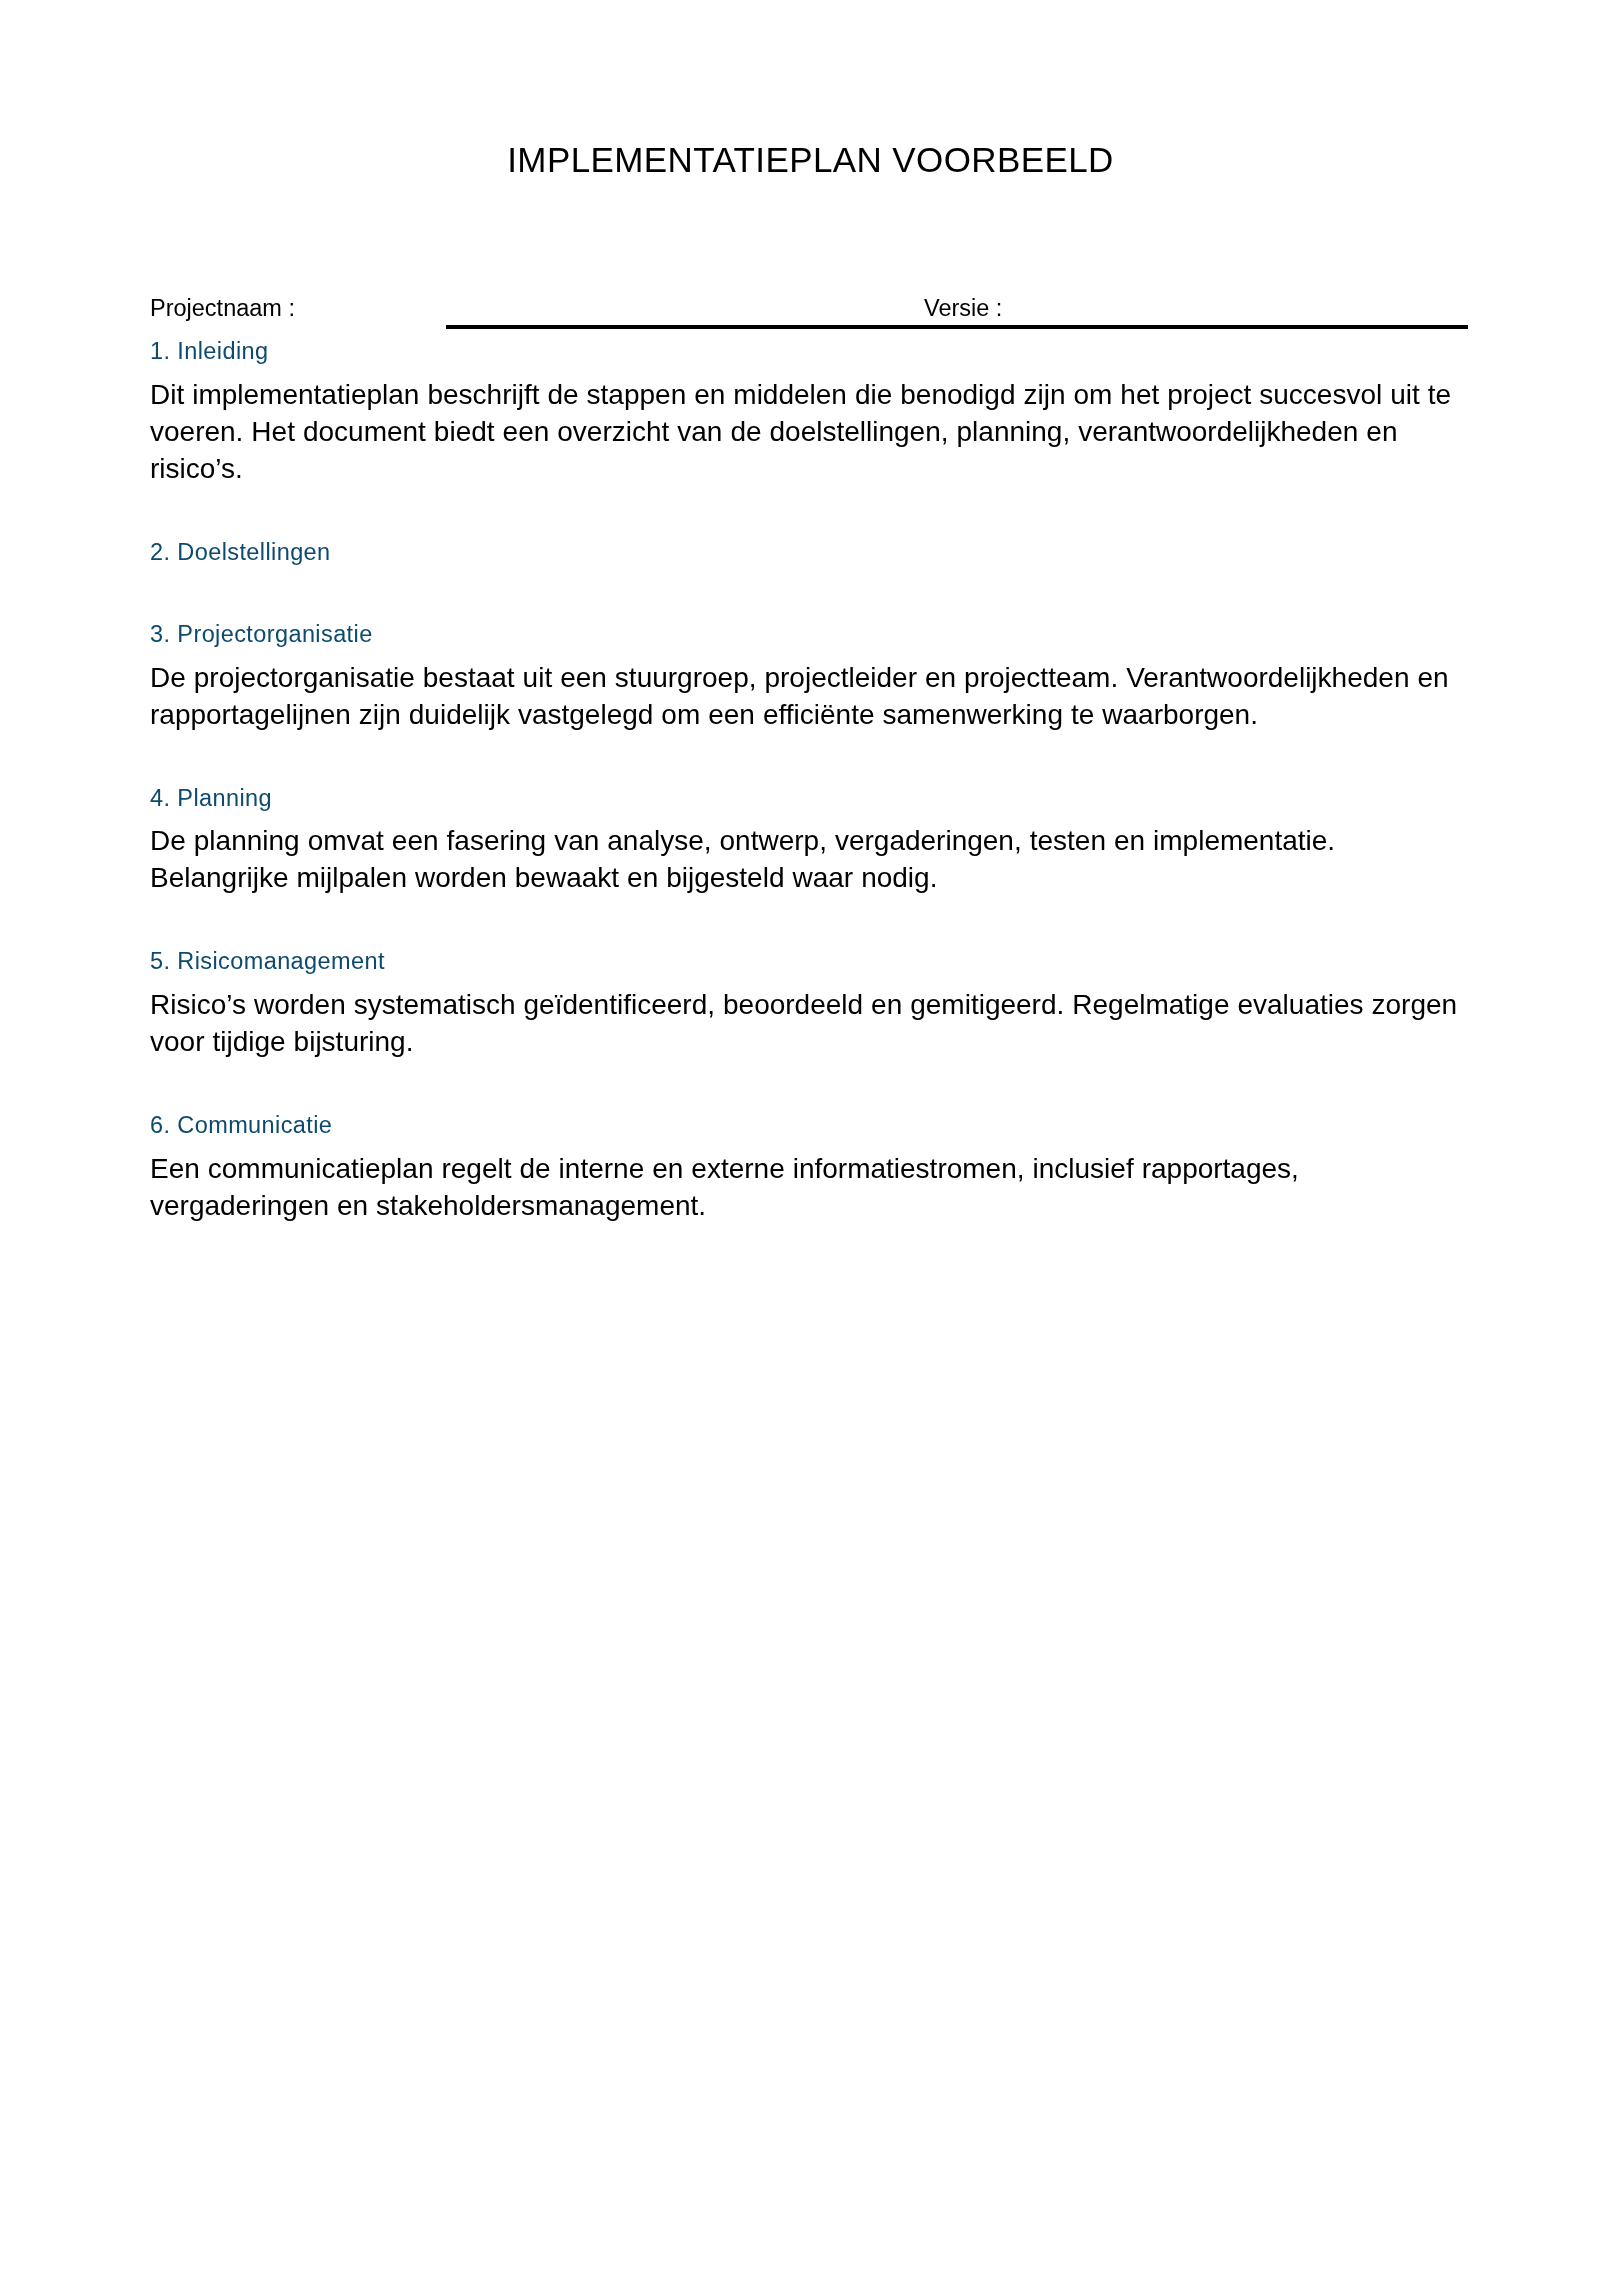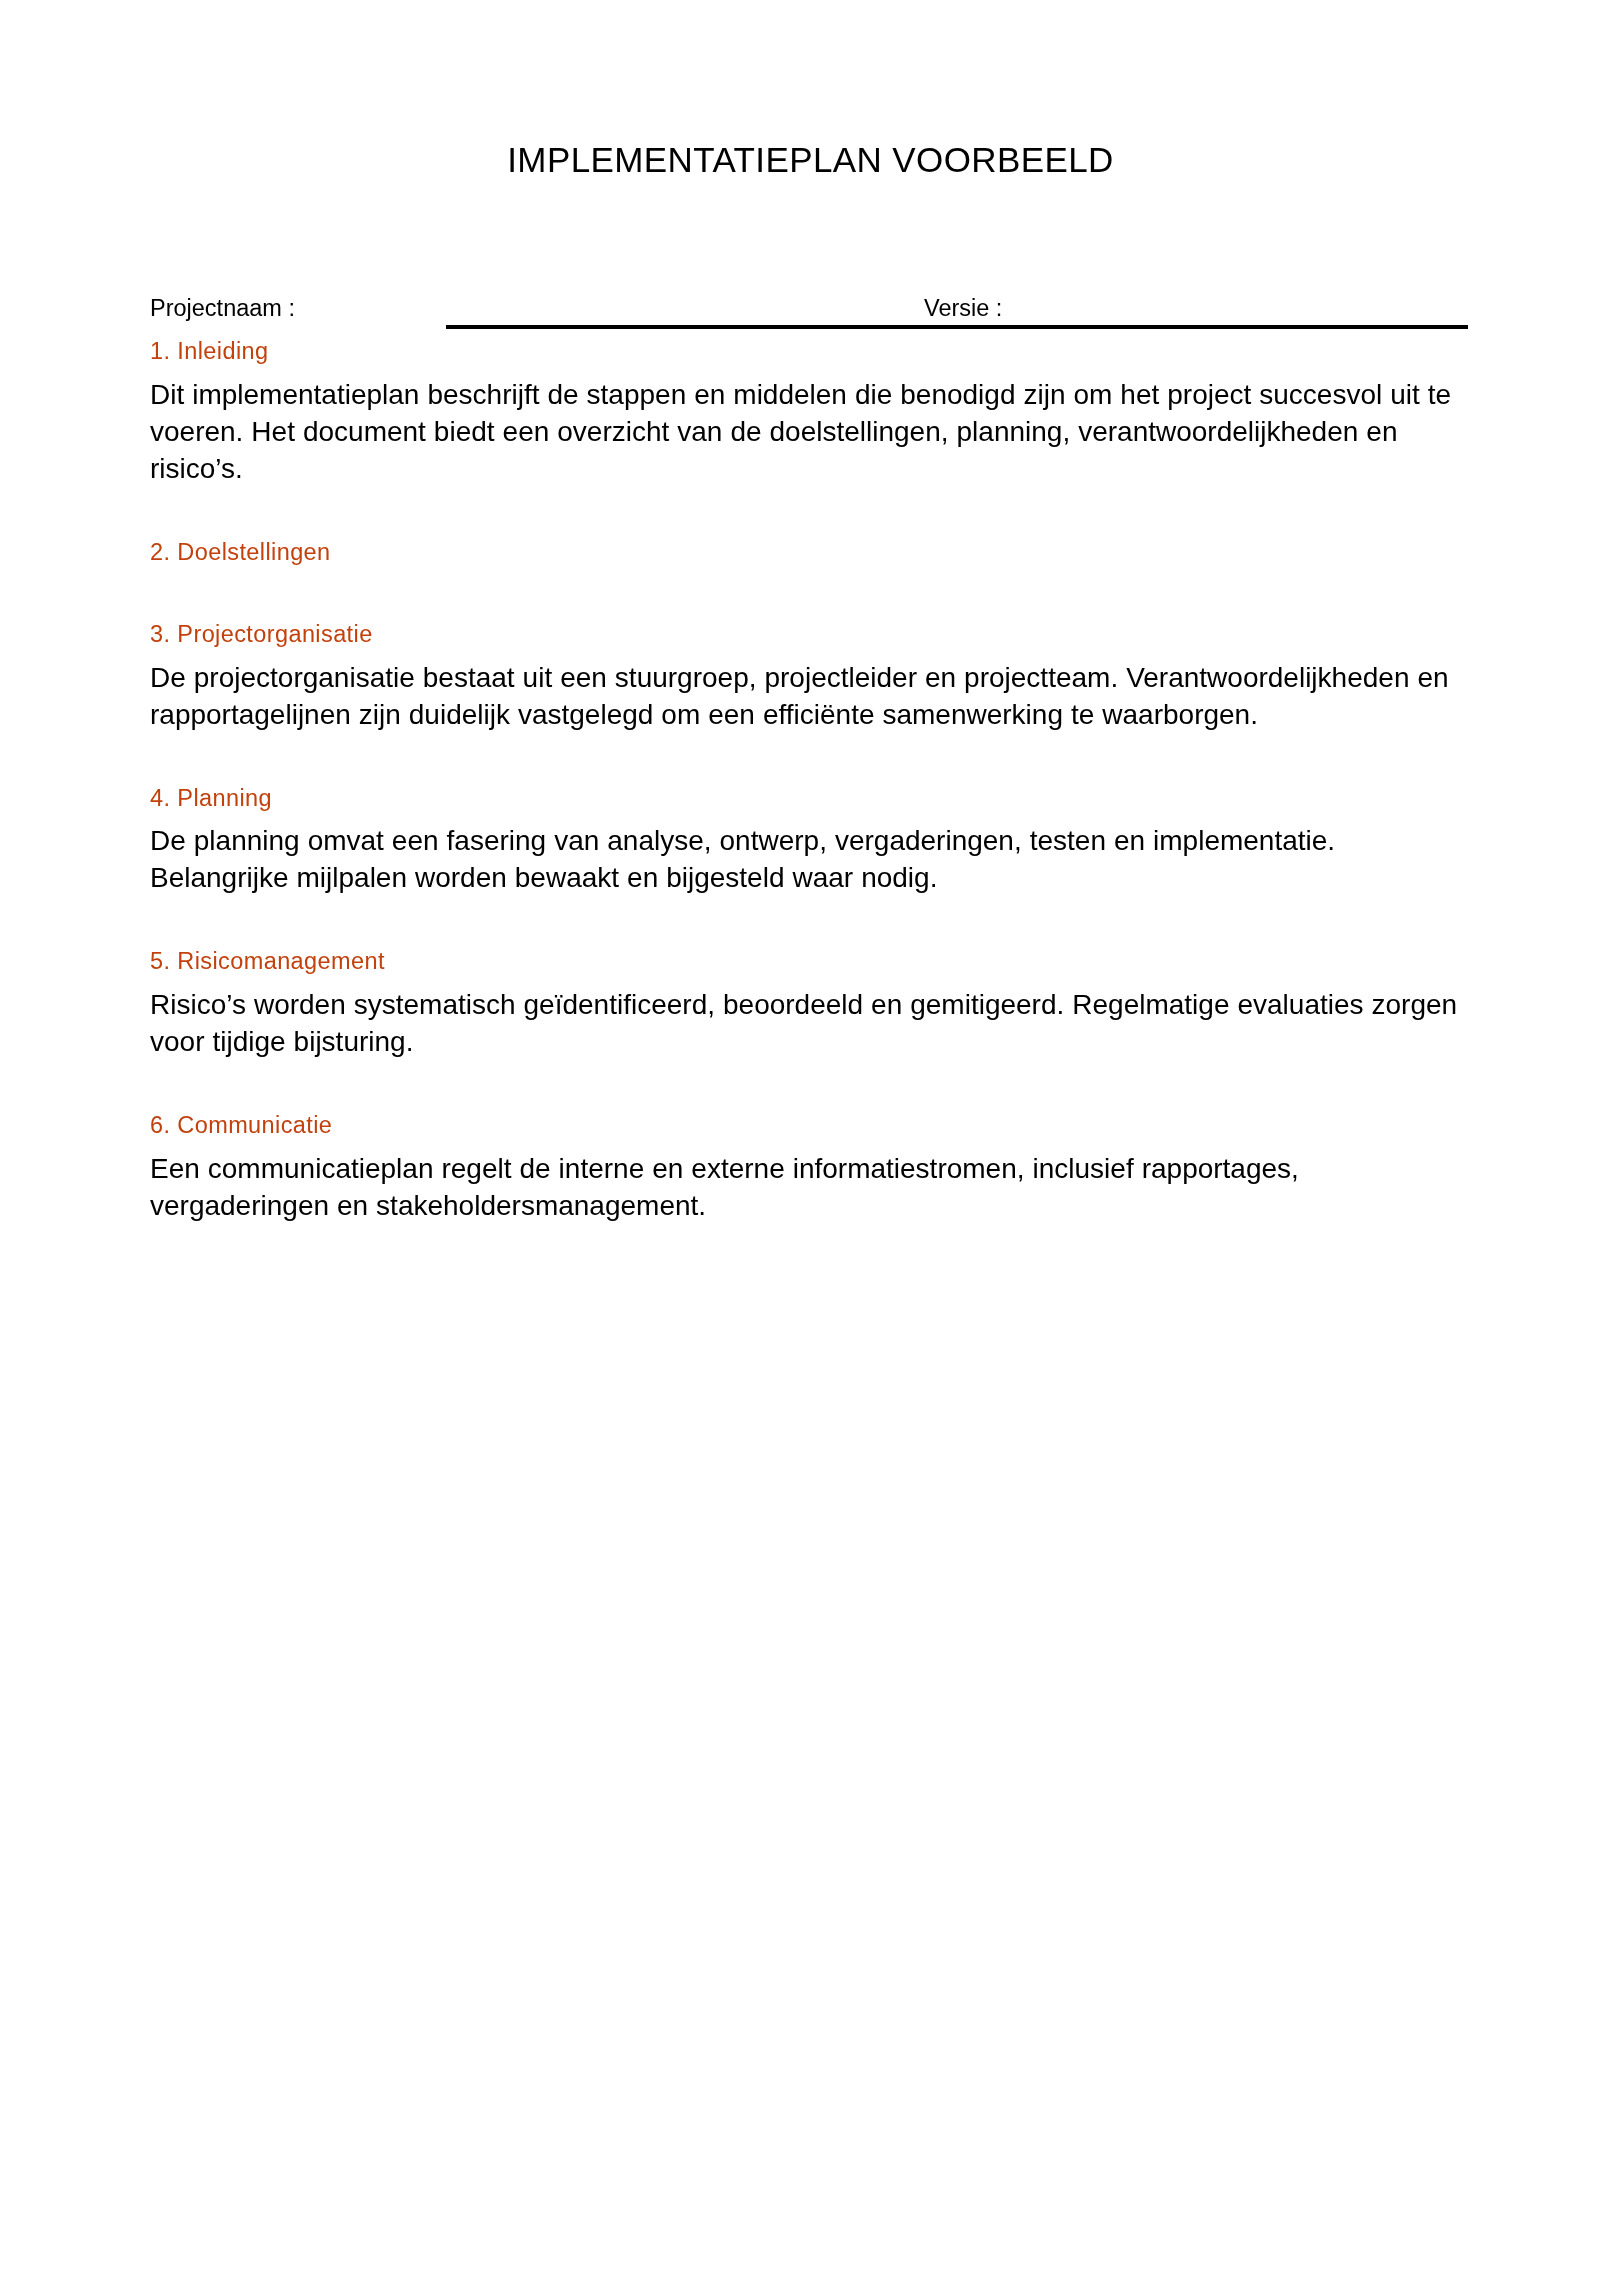--- a/index.html
+++ b/index.html
@@ -86,21 +86,21 @@
   .section:last-child {
     margin-bottom: 0;
   }
 
   .section-heading {
     font-size: 23.5px;
     line-height: 33px;
     font-weight: 400;
     letter-spacing: 0.4px;
     margin: 0 0 7.8px 0;
-    color: #c2410c;
+    color: #0c4a6e;
   }
 
   .section-body {
     font-size: 28px;
     line-height: 37px;
     font-weight: 400;
     margin: 0;
     color: #000000;
     text-align: left;
     max-width: 1323px;

